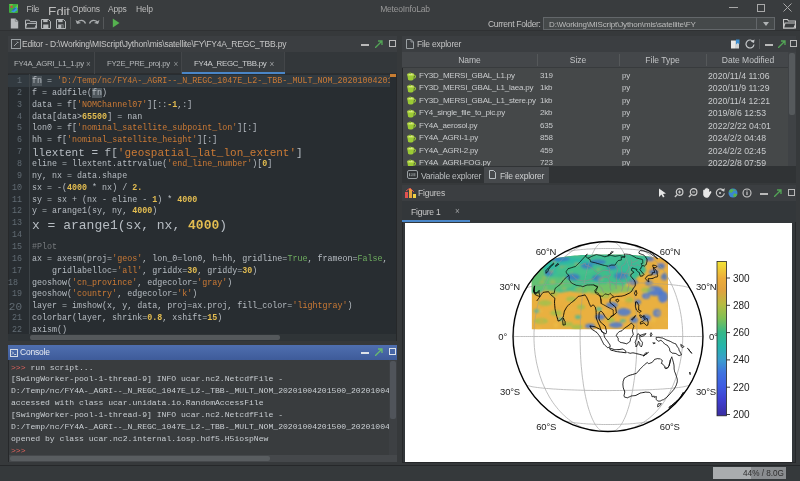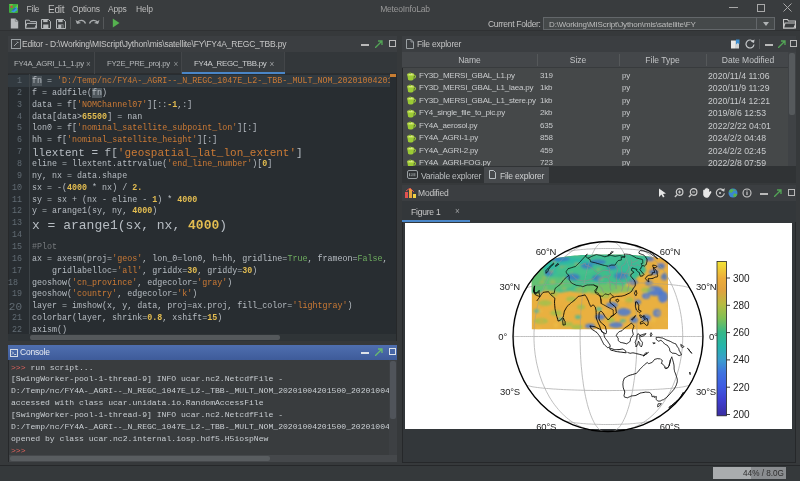--- a/index.html
+++ b/index.html
@@ -26,21 +26,21 @@
 <svg class="ic" width="9" height="9">
         <rect x="0" y="0" width="9" height="9" rx="1" fill="#3fae3f"></rect>
         <path d="M0,0 h4 l-1.5,3 Z" fill="#63cf43"></path>
         <path d="M9,0 v4 h-3.5 Z" fill="#63cf43"></path>
         <path d="M2,7.5 L7.5,2.5 L8.5,6 L5,8.5 Z" fill="#3b9ad9"></path>
         <circle cx="2.6" cy="2.8" r="1.2" fill="#d14b3e"></circle>
         <path d="M3.5,6.5 l3,-2.5" stroke="#2f62b5" stroke-width="1.2"></path>
       </svg>
 </div>
 <div class="abs" style="left:26.5px;top:3.5px;font-size:8.5px;letter-spacing:-0.2px;color:#bdbdbd;">File</div>
-<div class="abs" style="left:48px;top:3.5px;font-size:10px;letter-spacing:-0.2px;color:#bdbdbd;">Edit</div>
+<div class="abs" style="left:48px;top:3.5px;font-size:13px;letter-spacing:-0.2px;color:#bdbdbd;">Edit</div>
 <div class="abs" style="left:72px;top:3.5px;font-size:8.5px;letter-spacing:-0.2px;color:#bdbdbd;">Options</div>
 <div class="abs" style="left:108px;top:3.5px;font-size:8.5px;letter-spacing:-0.2px;color:#bdbdbd;">Apps</div>
 <div class="abs" style="left:136px;top:3.5px;font-size:8.5px;letter-spacing:-0.2px;color:#bdbdbd;">Help</div>
 <div class="abs" style="left:350px;top:3.5px;width:110px;text-align:center;font-size:8.5px;letter-spacing:-0.2px;color:#989898;">MeteoInfoLab</div>
 <div class="abs" style="left:729px;top:7px;width:9px;height:1px;background:#a8a8a8;"></div>
 <div class="abs" style="left:757px;top:4px;width:7.5px;height:7.5px;border:1px solid #a8a8a8;"></div>
 <svg class="abs ic" width="9" height="9" style="left:783px;top:3px;">
       <path d="M0.5,0.5 L8.5,8.5 M8.5,0.5 L0.5,8.5" stroke="#a8a8a8" stroke-width="1"></path>
     </svg>
 
@@ -359,21 +359,21 @@
 <div class="abs" style="left:500px;top:170.5px;font-size:8.5px;letter-spacing:-0.2px;color:#cfd1d2;">File explorer</div>
 
 <div class="abs" style="left:402px;top:185px;width:394px;height:278px;background:#33373a;border:1px solid #26282a;"></div>
 <div class="abs hdr" style="left:402px;top:185px;width:394px;height:16px;line-height:16px;">
   <svg class="ic" style="position:absolute;left:3px;top:3px;" width="11" height="10">
         <rect x="0" y="4" width="3" height="6" fill="#e05252"></rect>
         <rect x="4" y="1" width="3" height="9" fill="#e8a33c"></rect>
         <rect x="8" y="6" width="3" height="4" fill="#f0d043"></rect>
         <path d="M1,3 L5,0 L9,4" stroke="#e05252" stroke-width="1" fill="none"></path>
       </svg>
-  <span style="position:absolute;left:16px;">Modified</span>
+  <span style="position:absolute;left:16px;">Figures</span>
   <svg class="abs ic" width="9" height="10" style="left:256px;top:3px;">
         <path d="M1,0.5 L1,9 L3.5,6.5 L5,9.5 L6.5,8.5 L5,6 L8,5.5 Z" fill="#e6e6e6"></path>
       </svg>
   <svg class="abs ic" width="10" height="10" style="left:272px;top:3px;">
         <circle cx="5.6" cy="4" r="3.3" fill="none" stroke="#cdcdcd" stroke-width="1.2"></circle>
         <path d="M3,6.8 L0.9,9" stroke="#cdcdcd" stroke-width="1.3"></path>
         <path d="M4.1,4 h3 M5.6,2.5 v3" stroke="#cdcdcd" stroke-width="1"></path>
       </svg>
   <svg class="abs ic" width="10" height="10" style="left:286px;top:3px;">
         <circle cx="5.6" cy="4" r="3.3" fill="none" stroke="#cdcdcd" stroke-width="1.2"></circle>
@@ -403,21 +403,21 @@
         <path d="M0,8 L7,1 M3,1 h4 v4" stroke="#53a556" stroke-width="1.3" fill="none"></path>
       </svg>
   <div class="abs" style="left:386px;top:4px;width:6.5px;height:6.5px;border:1.2px solid #b9b9b9;"></div>
 </div>
 
 <div class="abs" style="left:402px;top:201px;width:394px;height:21px;background:#33373a;"></div>
 <div class="abs" style="left:411px;top:206.5px;font-size:8.5px;letter-spacing:-0.2px;color:#c9c9c9;">Figure 1</div>
 <div class="abs" style="left:455px;top:207px;font-size:8.2px;color:#9fa2a4;">×</div>
 <div class="abs" style="left:402px;top:220px;width:68px;height:2px;background:#4a86c8;"></div>
 
-<div class="abs" style="left:405px;top:223px;width:387px;height:206px;background:#ffffff;">
+<div class="abs" style="left:405px;top:223px;width:387px;height:239px;background:#ffffff;">
 <svg width="387" height="239" viewBox="0 0 387 239" font-family="Liberation Sans, sans-serif">
         <path d="M157.5,196.9 157.9,197.1 158.4,197.3 159.0,197.6 159.7,197.8 160.3,198.0 161.1,198.2 161.9,198.4 162.8,198.6 163.7,198.7 164.7,198.9 165.7,199.1 166.8,199.3 167.9,199.5 169.1,199.6 170.3,199.8 171.6,199.9 172.9,200.1 174.3,200.2 175.7,200.4 177.1,200.5 178.6,200.6 180.1,200.7 181.7,200.9 183.3,201.0 184.9,201.0 186.5,201.1 188.2,201.2 189.9,201.3 191.6,201.3 193.3,201.4 195.1,201.4 196.8,201.5 198.6,201.5 200.3,201.5 202.1,201.5 203.9,201.5 205.7,201.5 207.4,201.5 209.2,201.5 210.9,201.4 212.7,201.4 214.4,201.3 216.1,201.3 217.8,201.2 219.5,201.1 221.1,201.0 222.7,201.0 224.3,200.9 225.9,200.7 227.4,200.6 228.9,200.5 230.3,200.4 231.7,200.2 233.1,200.1 234.4,199.9 235.7,199.8 236.9,199.6 238.1,199.5 239.2,199.3 240.3,199.1 241.3,198.9 242.3,198.7 243.2,198.6 244.1,198.4 244.9,198.2 245.7,198.0 246.3,197.8 247.0,197.6 247.6,197.3 248.1,197.1 248.5,196.9M121.1,161.7 121.3,161.9 121.6,162.1 122.1,162.3 122.6,162.6 123.3,162.8 124.1,163.0 124.9,163.2 125.9,163.4 127.0,163.7 128.2,163.9 129.5,164.1 130.9,164.3 132.5,164.5 134.1,164.7 135.8,164.9 137.7,165.1 139.6,165.3 141.6,165.5 143.8,165.6 146.0,165.8 148.3,166.0 150.7,166.1 153.2,166.3 155.8,166.4 158.4,166.6 161.2,166.7 164.0,166.8 166.8,166.9 169.8,167.0 172.8,167.1 175.8,167.2 178.9,167.3 182.0,167.4 185.2,167.4 188.4,167.5 191.6,167.5 194.8,167.5 198.1,167.5 201.4,167.6 204.6,167.6 207.9,167.5 211.2,167.5 214.4,167.5 217.6,167.5 220.8,167.4 224.0,167.4 227.1,167.3 230.2,167.2 233.2,167.1 236.2,167.0 239.2,166.9 242.0,166.8 244.8,166.7 247.6,166.6 250.2,166.4 252.8,166.3 255.3,166.1 257.7,166.0 260.0,165.8 262.2,165.6 264.4,165.5 266.4,165.3 268.3,165.1 270.2,164.9 271.9,164.7 273.5,164.5 275.1,164.3 276.5,164.1 277.8,163.9 279.0,163.7 280.1,163.4 281.1,163.2 281.9,163.0 282.7,162.8 283.4,162.6 283.9,162.3 284.4,162.1 284.7,161.9 284.9,161.7M108.0,113.5 108.0,113.5 108.2,113.5 108.6,113.5 109.0,113.5 109.6,113.5 110.3,113.5 111.1,113.5 112.0,113.5 113.1,113.5 114.3,113.5 115.7,113.5 117.1,113.5 118.7,113.5 120.5,113.5 122.3,113.5 124.3,113.5 126.4,113.5 128.6,113.5 131.0,113.5 133.4,113.5 136.0,113.5 138.7,113.5 141.5,113.5 144.4,113.5 147.4,113.5 150.5,113.5 153.7,113.5 157.0,113.5 160.4,113.5 163.8,113.5 167.3,113.5 170.9,113.5 174.5,113.5 178.2,113.5 181.9,113.5 185.7,113.5 189.5,113.5 193.4,113.5 197.2,113.5 201.1,113.5 204.9,113.5 208.8,113.5 212.6,113.5 216.5,113.5 220.3,113.5 224.1,113.5 227.8,113.5 231.5,113.5 235.1,113.5 238.7,113.5 242.2,113.5 245.6,113.5 249.0,113.5 252.3,113.5 255.5,113.5 258.6,113.5 261.6,113.5 264.5,113.5 267.3,113.5 270.0,113.5 272.6,113.5 275.0,113.5 277.4,113.5 279.6,113.5 281.7,113.5 283.7,113.5 285.5,113.5 287.3,113.5 288.9,113.5 290.3,113.5 291.7,113.5 292.9,113.5 294.0,113.5 294.9,113.5 295.7,113.5 296.4,113.5 297.0,113.5 297.4,113.5 297.8,113.5 298.0,113.5 298.0,113.5M121.1,65.3 121.3,65.1 121.6,64.9 122.1,64.7 122.6,64.4 123.3,64.2 124.1,64.0 124.9,63.8 125.9,63.6 127.0,63.3 128.2,63.1 129.5,62.9 130.9,62.7 132.5,62.5 134.1,62.3 135.8,62.1 137.7,61.9 139.6,61.7 141.6,61.5 143.8,61.4 146.0,61.2 148.3,61.0 150.7,60.9 153.2,60.7 155.8,60.6 158.4,60.4 161.2,60.3 164.0,60.2 166.8,60.1 169.8,60.0 172.8,59.9 175.8,59.8 178.9,59.7 182.0,59.6 185.2,59.6 188.4,59.5 191.6,59.5 194.8,59.5 198.1,59.5 201.4,59.4 204.6,59.4 207.9,59.5 211.2,59.5 214.4,59.5 217.6,59.5 220.8,59.6 224.0,59.6 227.1,59.7 230.2,59.8 233.2,59.9 236.2,60.0 239.2,60.1 242.0,60.2 244.8,60.3 247.6,60.4 250.2,60.6 252.8,60.7 255.3,60.9 257.7,61.0 260.0,61.2 262.2,61.4 264.4,61.5 266.4,61.7 268.3,61.9 270.2,62.1 271.9,62.3 273.5,62.5 275.1,62.7 276.5,62.9 277.8,63.1 279.0,63.3 280.1,63.6 281.1,63.8 281.9,64.0 282.7,64.2 283.4,64.4 283.9,64.7 284.4,64.9 284.7,65.1 284.9,65.3M157.5,30.1 157.9,29.9 158.4,29.7 159.0,29.4 159.7,29.2 160.3,29.0 161.1,28.8 161.9,28.6 162.8,28.4 163.7,28.3 164.7,28.1 165.7,27.9 166.8,27.7 167.9,27.5 169.1,27.4 170.3,27.2 171.6,27.1 172.9,26.9 174.3,26.8 175.7,26.6 177.1,26.5 178.6,26.4 180.1,26.3 181.7,26.1 183.3,26.0 184.9,26.0 186.5,25.9 188.2,25.8 189.9,25.7 191.6,25.7 193.3,25.6 195.1,25.6 196.8,25.5 198.6,25.5 200.3,25.5 202.1,25.5 203.9,25.5 205.7,25.5 207.4,25.5 209.2,25.5 210.9,25.6 212.7,25.6 214.4,25.7 216.1,25.7 217.8,25.8 219.5,25.9 221.1,26.0 222.7,26.0 224.3,26.1 225.9,26.3 227.4,26.4 228.9,26.5 230.3,26.6 231.7,26.8 233.1,26.9 234.4,27.1 235.7,27.2 236.9,27.4 238.1,27.5 239.2,27.7 240.3,27.9 241.3,28.1 242.3,28.3 243.2,28.4 244.1,28.6 244.9,28.8 245.7,29.0 246.3,29.2 247.0,29.4 247.6,29.7 248.1,29.9 248.5,30.1M260.3,189.3 262.9,187.3 265.4,185.2 267.9,182.9 270.2,180.6 272.5,178.2 274.7,175.7 276.8,173.1 278.9,170.5 280.8,167.8 282.7,165.0 284.4,162.1 286.1,159.2 287.6,156.2 289.0,153.1 290.4,150.0 291.6,146.8 292.7,143.6 293.7,140.4 294.6,137.1 295.4,133.8 296.0,130.5 296.5,127.1 297.0,123.7 297.3,120.3 297.4,116.9 297.5,113.5 297.4,110.1 297.3,106.7 297.0,103.3 296.5,99.9 296.0,96.5 295.4,93.2 294.6,89.9 293.7,86.6 292.7,83.4 291.6,80.2 290.4,77.0 289.0,73.9 287.6,70.8 286.1,67.8 284.4,64.9 282.7,62.0 280.8,59.2 278.9,56.5 276.8,53.9 274.7,51.3 272.5,48.8 270.2,46.4 267.9,44.1 265.4,41.8 262.9,39.7 260.3,37.7M148.5,191.3 145.8,189.4 143.2,187.4 140.7,185.2 138.3,183.0 135.9,180.7 133.6,178.3 131.4,175.8 129.3,173.2 127.2,170.6 125.3,167.8 123.5,165.0 121.7,162.2 120.1,159.2 118.5,156.2 117.1,153.2 115.7,150.0 114.5,146.9 113.4,143.7 112.4,140.4 111.5,137.1 110.8,133.8 110.1,130.5 109.6,127.1 109.1,123.7 108.8,120.3 108.7,116.9 108.6,113.5 108.7,110.1 108.8,106.7 109.1,103.3 109.6,99.9 110.1,96.5 110.8,93.2 111.5,89.9 112.4,86.6 113.4,83.3 114.5,80.1 115.7,77.0 117.1,73.8 118.5,70.8 120.1,67.8 121.7,64.8 123.5,62.0 125.3,59.2 127.2,56.4 129.3,53.8 131.4,51.2 133.6,48.7 135.9,46.3 138.3,44.0 140.7,41.8 143.2,39.6 145.8,37.6 148.5,35.7M186.6,207.1 184.2,206.6 181.9,205.9 179.5,205.2 177.2,204.3 174.9,203.3 172.6,202.1 170.3,200.9 168.1,199.5 165.9,198.0 163.7,196.4 161.5,194.6 159.4,192.8 157.4,190.8 155.4,188.7 153.4,186.5 151.5,184.2 149.6,181.8 147.8,179.3 146.1,176.7 144.4,174.0 142.9,171.2 141.3,168.3 139.9,165.3 138.5,162.2 137.2,159.1 136.1,155.9 134.9,152.6 133.9,149.2 133.0,145.8 132.2,142.4 131.4,138.9 130.8,135.3 130.2,131.7 129.8,128.1 129.4,124.5 129.2,120.8 129.0,117.2 129.0,113.5 129.0,109.8 129.2,106.2 129.4,102.5 129.8,98.9 130.2,95.3 130.8,91.7 131.4,88.1 132.2,84.6 133.0,81.2 133.9,77.8 134.9,74.4 136.1,71.1 137.2,67.9 138.5,64.8 139.9,61.7 141.3,58.7 142.9,55.8 144.4,53.0 146.1,50.3 147.8,47.7 149.6,45.2 151.5,42.8 153.4,40.5 155.4,38.3 157.4,36.2 159.4,34.2 161.5,32.4 163.7,30.6 165.9,29.0 168.1,27.5 170.3,26.1 172.6,24.9 174.9,23.7 177.2,22.7 179.5,21.8 181.9,21.1 184.2,20.4 186.6,19.9M198.8,208.4 197.9,208.3 197.0,208.0 196.2,207.6 195.3,207.1 194.4,206.4 193.6,205.7 192.7,204.8 191.8,203.7 191.0,202.6 190.1,201.3 189.3,199.9 188.5,198.3 187.7,196.7 186.9,194.9 186.1,192.9 185.3,190.9 184.6,188.7 183.8,186.4 183.1,184.0 182.4,181.5 181.8,178.9 181.1,176.1 180.5,173.3 179.9,170.3 179.4,167.3 178.8,164.2 178.3,160.9 177.9,157.6 177.4,154.2 177.0,150.8 176.7,147.2 176.3,143.6 176.0,140.0 175.8,136.3 175.6,132.6 175.4,128.8 175.3,125.0 175.2,121.2 175.1,117.3 175.1,113.5 175.1,109.7 175.2,105.8 175.3,102.0 175.4,98.2 175.6,94.4 175.8,90.7 176.0,87.0 176.3,83.4 176.7,79.8 177.0,76.2 177.4,72.8 177.9,69.4 178.3,66.1 178.8,62.8 179.4,59.7 179.9,56.7 180.5,53.7 181.1,50.9 181.8,48.1 182.4,45.5 183.1,43.0 183.8,40.6 184.6,38.3 185.3,36.1 186.1,34.1 186.9,32.1 187.7,30.3 188.5,28.7 189.3,27.1 190.1,25.7 191.0,24.4 191.8,23.3 192.7,22.2 193.6,21.3 194.4,20.6 195.3,19.9 196.2,19.4 197.0,19.0 197.9,18.7 198.8,18.6M207.4,208.4 208.3,208.3 209.2,208.0 210.1,207.6 211.0,207.1 211.9,206.4 212.8,205.6 213.7,204.7 214.6,203.7 215.5,202.6 216.4,201.3 217.2,199.9 218.1,198.3 218.9,196.6 219.8,194.8 220.6,192.9 221.4,190.9 222.2,188.7 222.9,186.4 223.7,184.0 224.4,181.5 225.1,178.9 225.7,176.1 226.4,173.3 227.0,170.3 227.6,167.3 228.1,164.1 228.6,160.9 229.1,157.6 229.6,154.2 230.0,150.7 230.4,147.2 230.7,143.6 231.0,140.0 231.3,136.3 231.5,132.6 231.7,128.8 231.8,125.0 231.9,121.2 232.0,117.3 232.0,113.5 232.0,109.7 231.9,105.8 231.8,102.0 231.7,98.2 231.5,94.4 231.3,90.7 231.0,87.0 230.7,83.4 230.4,79.8 230.0,76.3 229.6,72.8 229.1,69.4 228.6,66.1 228.1,62.9 227.6,59.7 227.0,56.7 226.4,53.7 225.7,50.9 225.1,48.1 224.4,45.5 223.7,43.0 222.9,40.6 222.2,38.3 221.4,36.1 220.6,34.1 219.8,32.2 218.9,30.4 218.1,28.7 217.2,27.1 216.4,25.7 215.5,24.4 214.6,23.3 213.7,22.3 212.8,21.4 211.9,20.6 211.0,19.9 210.1,19.4 209.2,19.0 208.3,18.7 207.4,18.6M219.6,207.1 222.0,206.5 224.3,205.9 226.7,205.1 229.1,204.2 231.4,203.2 233.7,202.1 236.0,200.8 238.3,199.4 240.5,197.9 242.7,196.3 244.9,194.6 247.0,192.7 249.1,190.8 251.1,188.7 253.1,186.5 255.0,184.2 256.9,181.8 258.7,179.3 260.4,176.6 262.1,173.9 263.7,171.1 265.3,168.2 266.7,165.2 268.1,162.2 269.4,159.0 270.6,155.8 271.7,152.5 272.7,149.2 273.7,145.8 274.5,142.3 275.3,138.8 275.9,135.3 276.5,131.7 276.9,128.1 277.3,124.5 277.5,120.8 277.7,117.2 277.7,113.5 277.7,109.8 277.5,106.2 277.3,102.5 276.9,98.9 276.5,95.3 275.9,91.7 275.3,88.2 274.5,84.7 273.7,81.2 272.7,77.8 271.7,74.5 270.6,71.2 269.4,68.0 268.1,64.8 266.7,61.8 265.3,58.8 263.7,55.9 262.1,53.1 260.4,50.4 258.7,47.7 256.9,45.2 255.0,42.8 253.1,40.5 251.1,38.3 249.1,36.2 247.0,34.3 244.9,32.4 242.7,30.7 240.5,29.1 238.3,27.6 236.0,26.2 233.7,24.9 231.4,23.8 229.1,22.8 226.7,21.9 224.3,21.1 222.0,20.5 219.6,19.9" fill="none" stroke="#aeaeae" stroke-width="0.8"></path>
         <clipPath id="dclip">
           <path d="M126.6,106.6 L126.6,57.0 128.9,54.1 131.1,51.4 133.4,48.8 135.7,46.5 138.0,44.2 140.2,42.2 142.5,40.2 144.8,38.4 147.1,36.7 149.3,35.7 151.6,35.1 153.9,34.6 156.2,34.2 158.4,33.9 160.7,33.6 163.0,33.3 165.2,33.1 167.5,32.8 169.8,32.6 172.1,32.5 174.3,32.3 176.6,32.1 178.9,32.0 181.2,31.9 183.4,31.8 185.7,31.7 188.0,31.6 190.3,31.6 192.5,31.5 194.8,31.5 197.1,31.4 199.3,31.4 201.6,31.4 203.9,31.4 206.2,31.4 208.4,31.4 210.7,31.5 213.0,31.5 215.3,31.5 217.5,31.6 219.8,31.7 222.1,31.8 224.4,31.9 226.6,32.0 228.9,32.1 231.2,32.3 233.4,32.4 235.7,32.6 238.0,32.8 240.3,33.0 242.5,33.2 244.8,33.5 247.1,33.8 249.4,34.1 251.6,34.5 253.9,35.0 256.2,35.6 258.5,36.4 260.7,38.1 263.0,39.8 L263.0,106.6 Z"></path>
         </clipPath>
         <defs>
           <filter id="bl" x="-20%" y="-20%" width="140%" height="140%">
             <feGaussianBlur stdDeviation="1.1"></feGaussianBlur>
           </filter>
         </defs>

